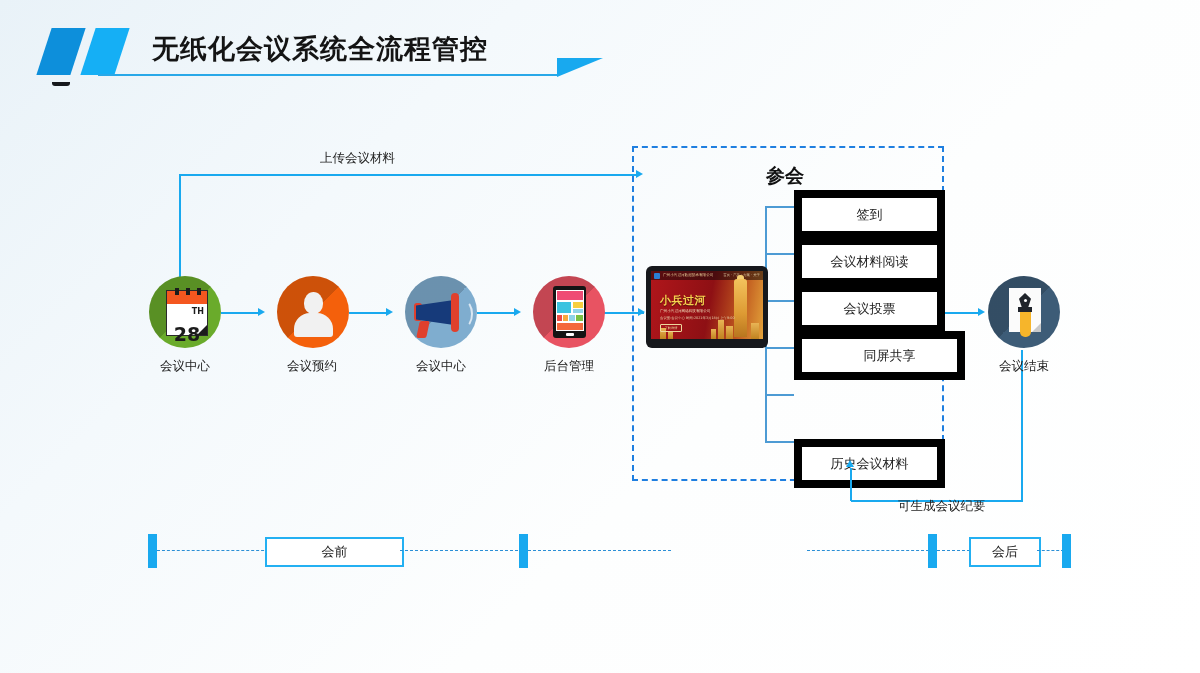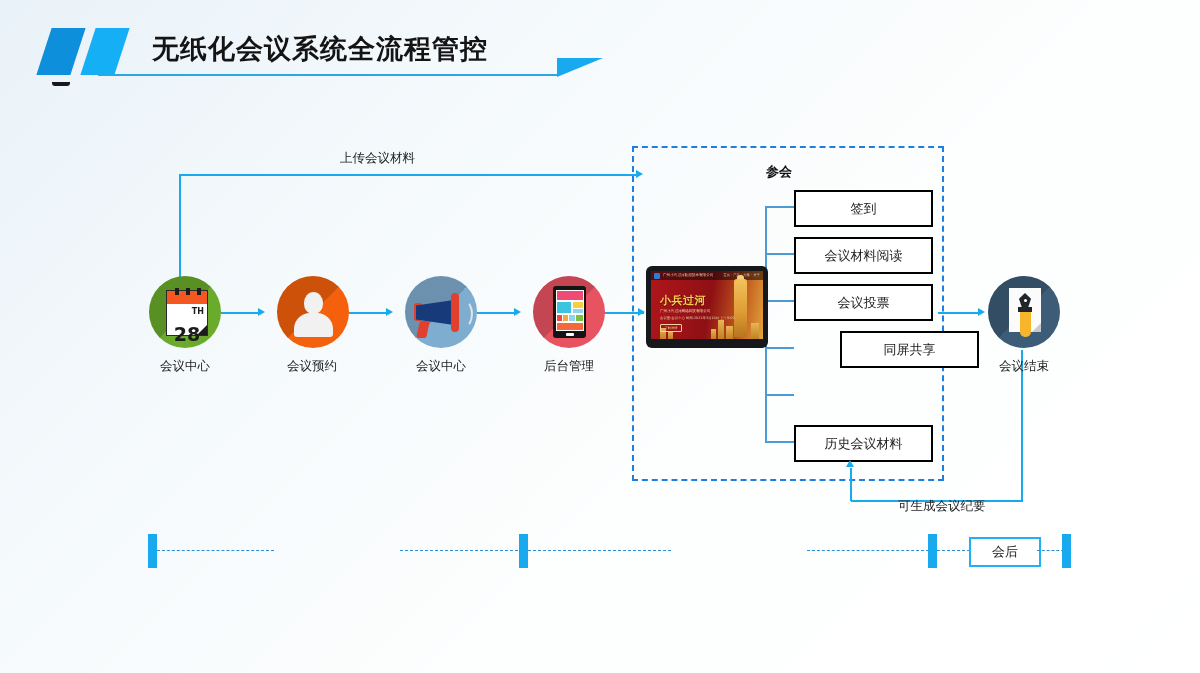--- a/index.html
+++ b/index.html
@@ -35,24 +35,24 @@
   .vline{width:1.6px;}
   .thin{background:#4d9bd4;}
   .arrow-r{position:absolute;width:0;height:0;border-left:7px solid #19a9ef;
            border-top:4.5px solid transparent;border-bottom:4.5px solid transparent;}
   .arrow-u{position:absolute;width:0;height:0;border-bottom:7px solid #19a9ef;
            border-left:4.5px solid transparent;border-right:4.5px solid transparent;}
 
   .dashbox{position:absolute;border:2px dashed #1f7fe0;}
   .annot{position:absolute;font-size:12.5px;color:#222;white-space:nowrap;}
 
-  .fbox{position:absolute;width:135px;height:33px;border:2px solid #000000;
+  .fbox{position:absolute;width:135px;height:33px;border:8px solid #000000;
         background:#fff;display:flex;align-items:center;justify-content:center;
         font-size:13px;color:#1b1b1b;}
-  .ftitle{position:absolute;font-size:13px;color:#111;font-weight:bold;}
+  .ftitle{position:absolute;font-size:19px;color:#111;font-weight:bold;}
 
   
   .tick{position:absolute;width:9px;height:34px;background:#19a9ef;}
   .dash{position:absolute;height:0;border-top:1.6px dashed #2b8fd6;}
   .tbox{position:absolute;height:26px;border:2px solid #23b0f2;background:#fff;
         display:flex;align-items:center;justify-content:center;font-size:13px;color:#1b1b1b;}
 
   
   .cal{position:absolute;left:18px;top:15px;width:40px;height:44px;background:#fff;
        box-shadow:0 0 0 1px #2b2b2b;}
@@ -126,21 +126,21 @@
     <div class="para a"></div>
     <div class="para b"></div>
     <div class="hdr-title">无纸化会议系统全流程管控</div>
     <div class="hdr-rule"></div>
     <div class="hdr-tri"></div>
   </div>
 
   <div class="line vline" style="left:179px;top:175px;height:102px;"></div>
   <div class="line hline" style="left:179px;top:174px;width:459px;"></div>
   <div class="arrow-r" style="left:636px;top:170px;"></div>
-  <div class="annot" style="left:340px;top:150px;">上传会议材料</div>
+  <div class="annot" style="left:320px;top:150px;">上传会议材料</div>
 
   <div class="line hline" style="left:221px;top:312px;width:38px;"></div>
   <div class="arrow-r" style="left:258px;top:308px;"></div>
 
   <div class="line hline" style="left:349px;top:312px;width:38px;"></div>
   <div class="arrow-r" style="left:386px;top:308px;"></div>
 
   <div class="line hline" style="left:477px;top:312px;width:38px;"></div>
   <div class="arrow-r" style="left:514px;top:308px;"></div>
 
@@ -157,22 +157,22 @@
   <div class="line hline thin" style="left:765px;top:206px;width:29px;"></div>
   <div class="line hline thin" style="left:765px;top:253px;width:29px;"></div>
   <div class="line hline thin" style="left:765px;top:300px;width:29px;"></div>
   <div class="line hline thin" style="left:765px;top:347px;width:29px;"></div>
   <div class="line hline thin" style="left:765px;top:394px;width:29px;"></div>
   <div class="line hline thin" style="left:765px;top:441px;width:29px;"></div>
 
   <div class="fbox" style="left:794px;top:190px;">签到</div>
   <div class="fbox" style="left:794px;top:284px;">会议投票</div>
   <div class="fbox" style="left:794px;top:237px;">会议材料阅读</div>
-  <div class="fbox" style="left:840px;top:331px;">同屏共享</div>
-  <div class="fbox" style="left:794px;top:425px;">历史会议材料</div>
+  <div class="fbox" style="left:794px;top:331px;padding-left:20px;">同屏共享</div>
+  <div class="fbox" style="left:794px;top:439px;">历史会议材料</div>
 
   <div class="line vline" style="left:1021px;top:350px;height:152px;"></div>
   <div class="line hline" style="left:851px;top:500px;width:171px;"></div>
   <div class="line vline" style="left:850px;top:468px;height:33px;"></div>
   <div class="arrow-u" style="left:846px;top:460px;"></div>
   <div class="annot" style="left:898px;top:498px;">可生成会议纪要</div>
 
   <div class="node" style="left:149px;top:276px;background:#6aab2b;">
     <div class="shadow"></div>
     <div class="cal">
@@ -254,20 +254,21 @@
     </div>
     <div class="pen-body"></div>
     <div class="pen-col"></div>
     <div class="pen-nib"></div>
     <div class="pen-dot"></div>
   </div>
   <div class="nlabel" style="left:964px;top:358px;">会议结束</div>
 
   <div class="tick" style="left:148px;top:534px;"></div>
   <div class="dash" style="left:157px;top:550px;width:117px;"></div>
+  <div class="tbox" style="left:265px;top:537px;width:135px;">会前</div>
   <div class="dash" style="left:400px;top:550px;width:123px;"></div>
 
   <div class="tick" style="left:519px;top:534px;"></div>
   <div class="dash" style="left:528px;top:550px;width:143px;"></div>
   <div class="dash" style="left:807px;top:550px;width:122px;"></div>
 
   <div class="tick" style="left:928px;top:534px;"></div>
   <div class="dash" style="left:937px;top:550px;width:33px;"></div>
   <div class="tbox" style="left:969px;top:537px;width:68px;">会后</div>
   <div class="dash" style="left:1037px;top:550px;width:27px;"></div>

